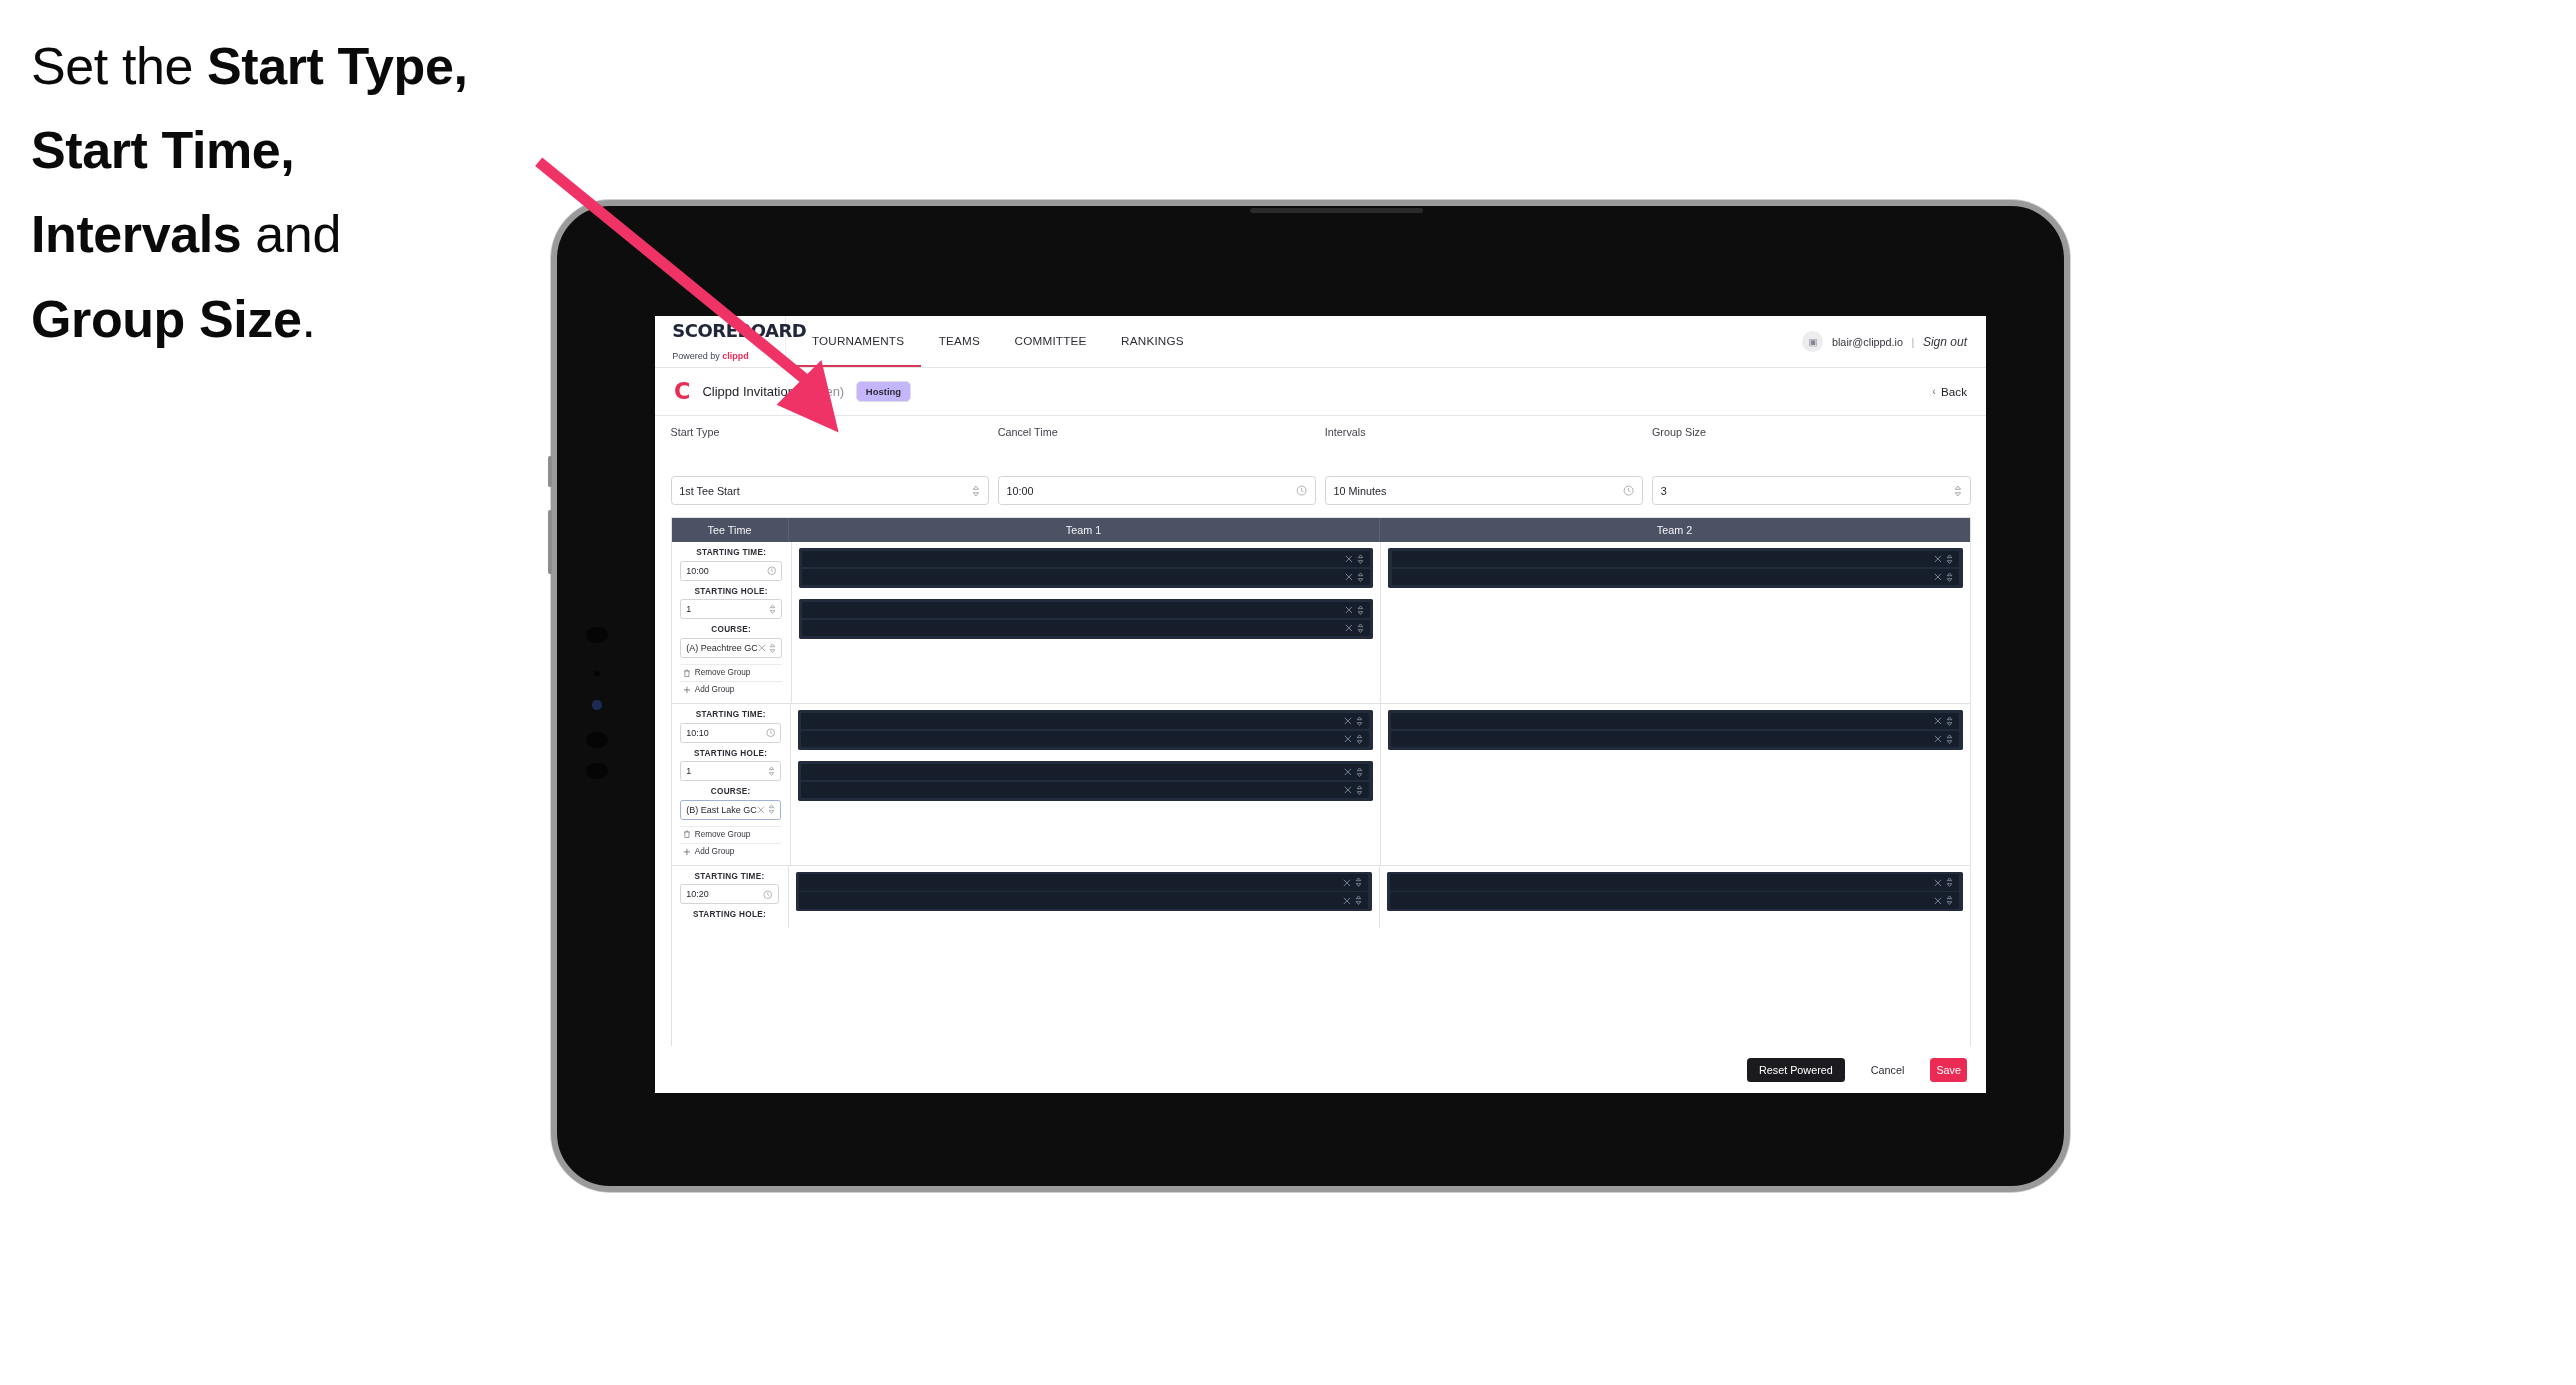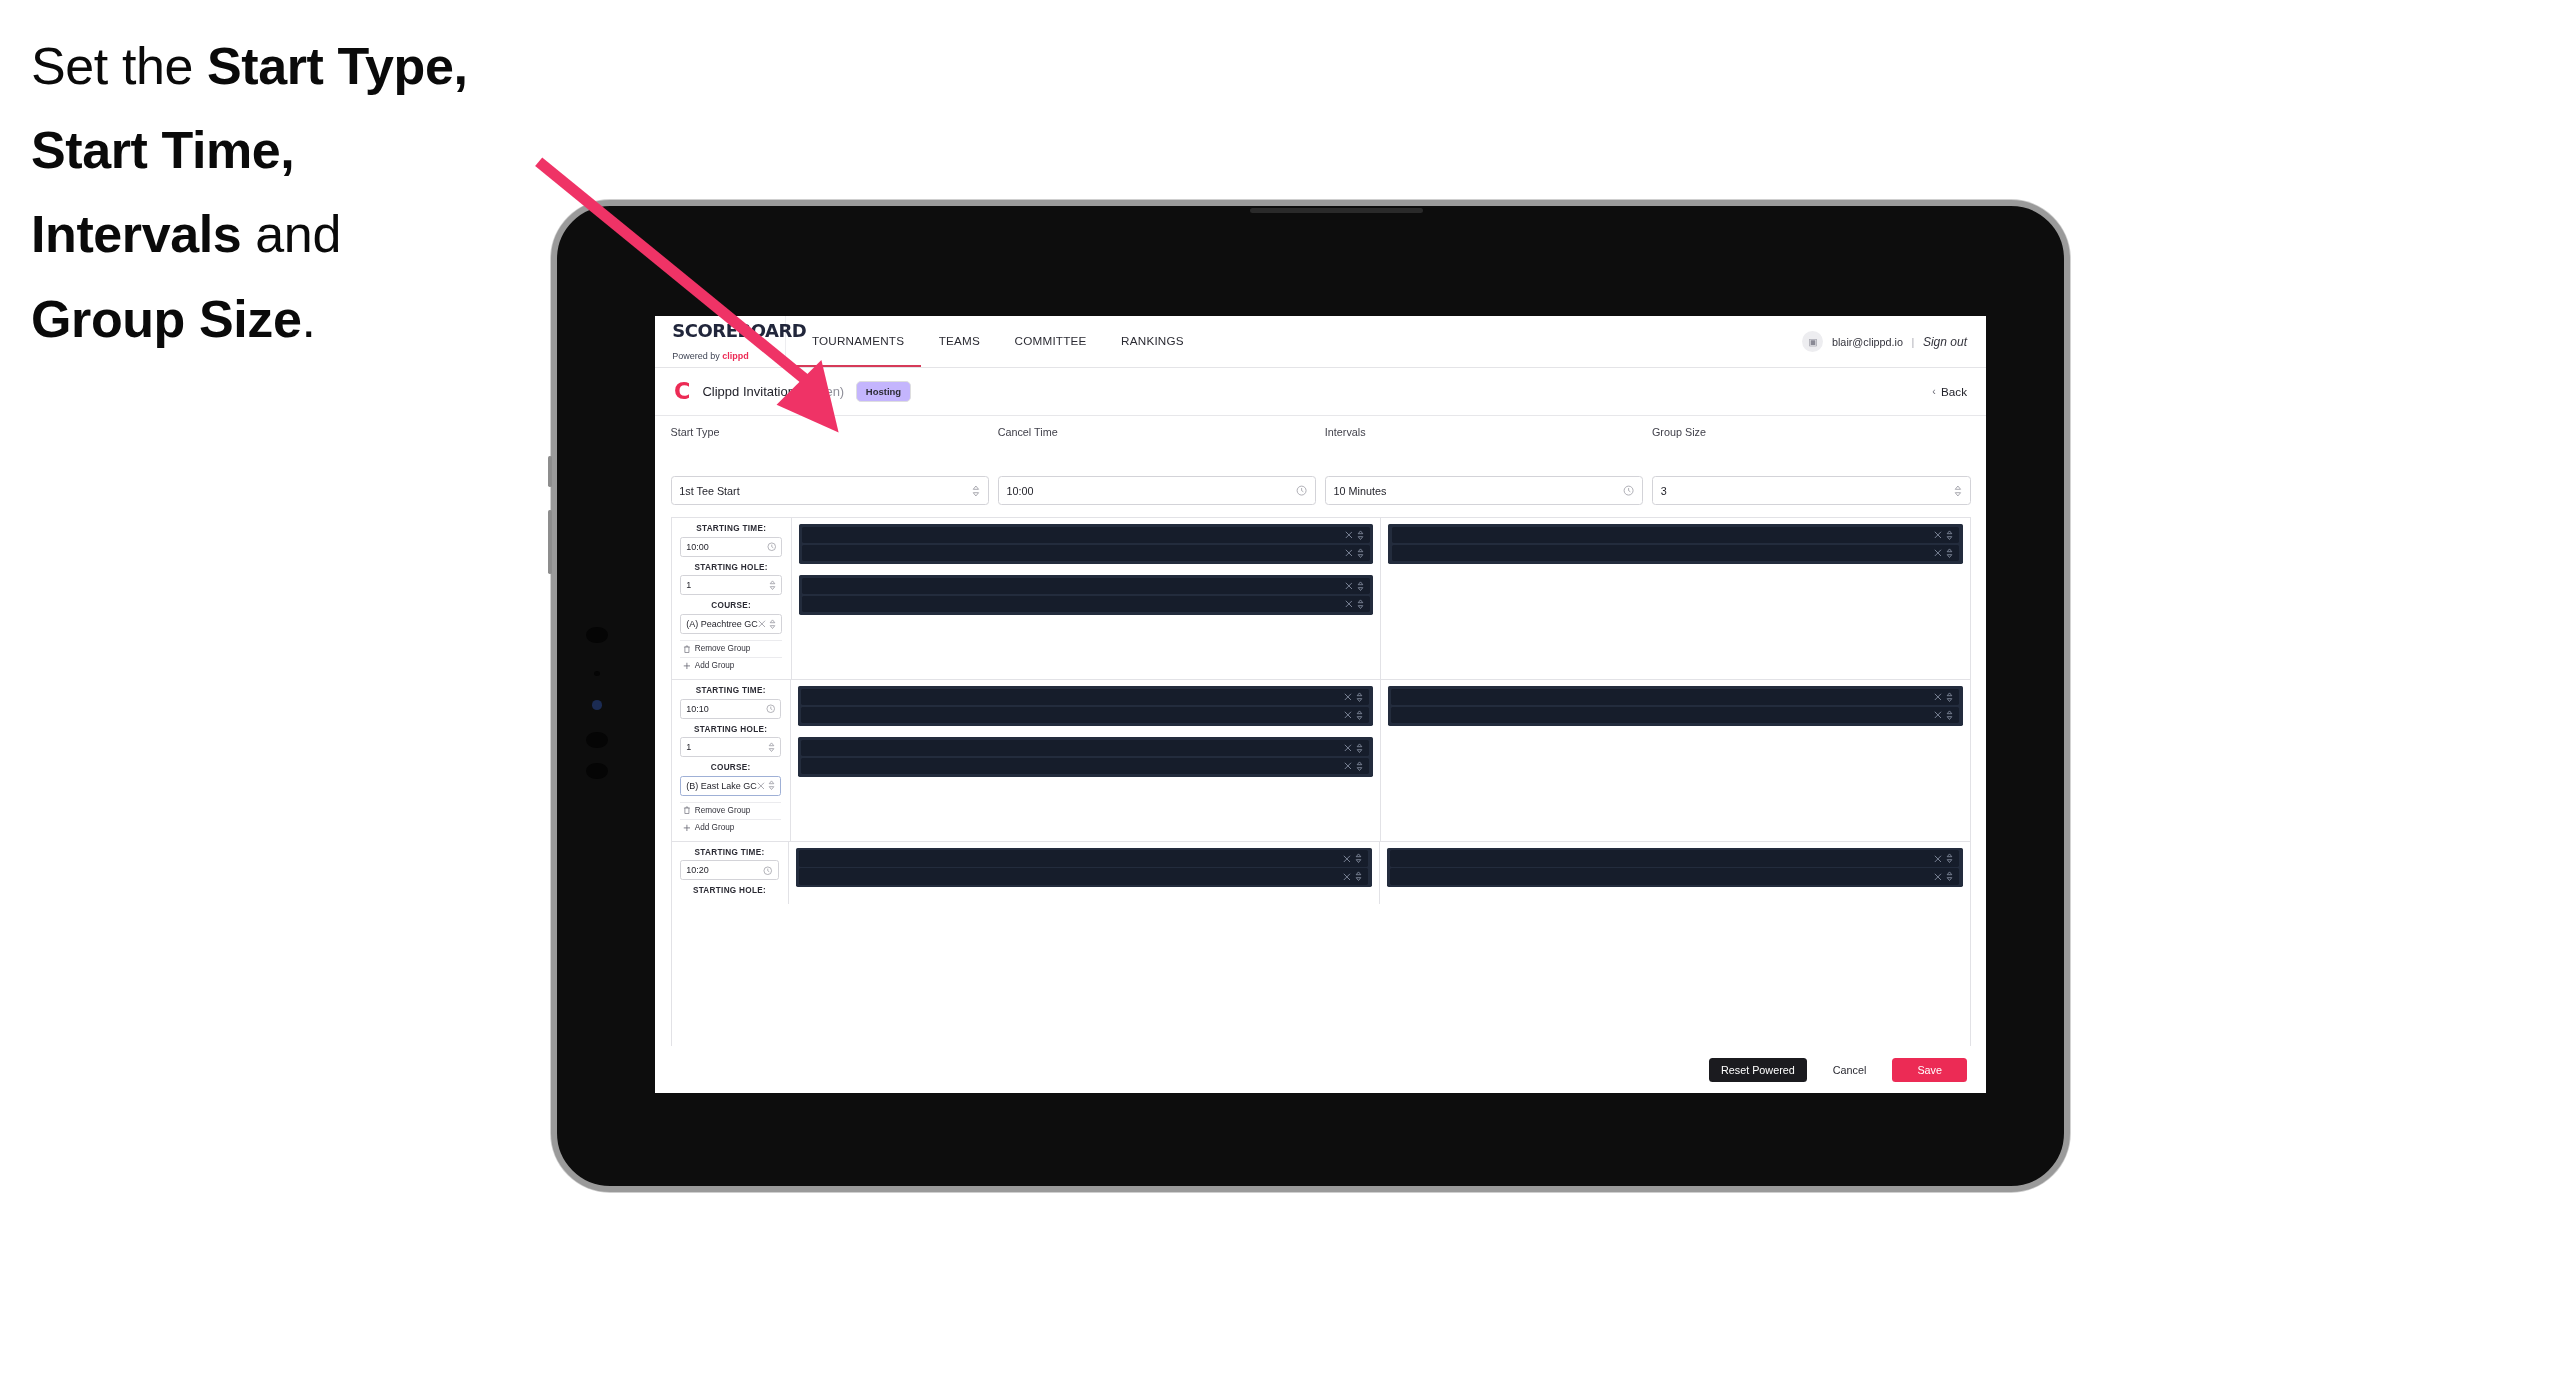--- a/index.html
+++ b/index.html
@@ -280,21 +280,21 @@
   }
   .btn {
     border: none; border-radius: 3.5px;
     font-family: "Liberation Sans", sans-serif;
     font-size: 10.8px; cursor: pointer;
     padding: 7px 12px;
     line-height: 1;
   }
   #btn-reset { background: #1b1b1f; color: #fff; }
   #btn-cancel { background: transparent; color: #2b2b33; }
-  #btn-save { background: #ec2b55; color: #fff; padding: 7px 25px; }
+  #btn-save { background: #ec2b55; color: #fff; padding: 7px 6px; }
 </style>
 </head>
 <body>
 
 <div id="headline">
   <span>Set the </span><b>Start Type,</b><br>
   <b>Start Time,</b><br>
   <b>Intervals</b><span> and</span><br>
   <b>Group Size</b><span>.</span>
 </div>
@@ -389,20 +389,25 @@
             <svg width="7.8" height="12" viewBox="0 0 9 14">
                 <path d="M4.5 1.2 L7.6 5.0 L1.4 5.0 Z M4.5 12.8 L7.6 9.0 L1.4 9.0 Z" fill="none" stroke="currentColor" stroke-width="1"></path>
               </svg>
           </span>
         </div>
       </div>
 
     </div>
 
     <div id="sheet-wrap">
+      <div id="sheet-head">
+        <div class="sheet-th col-tee">Tee Time</div>
+        <div class="sheet-th col-team">Team 1</div>
+        <div class="sheet-th col-team">Team 2</div>
+      </div>
       <div id="sheet-body">
           <div class="tee-row">
             <div class="cell-tee">
               <div class="mini-label">STARTING TIME:</div>
               <div class="mini-input">
                 <span class="v">10:00</span>
                 <span class="ic">
                   <svg width="9.5" height="9.5" viewBox="0 0 14 14">
                     <circle cx="7" cy="7" r="5.6" fill="none" stroke="currentColor" stroke-width="1.1"></circle>
                     <path d="M7 3.8 V7 L9.2 8.5" fill="none" stroke="currentColor" stroke-width="1.1"></path>

